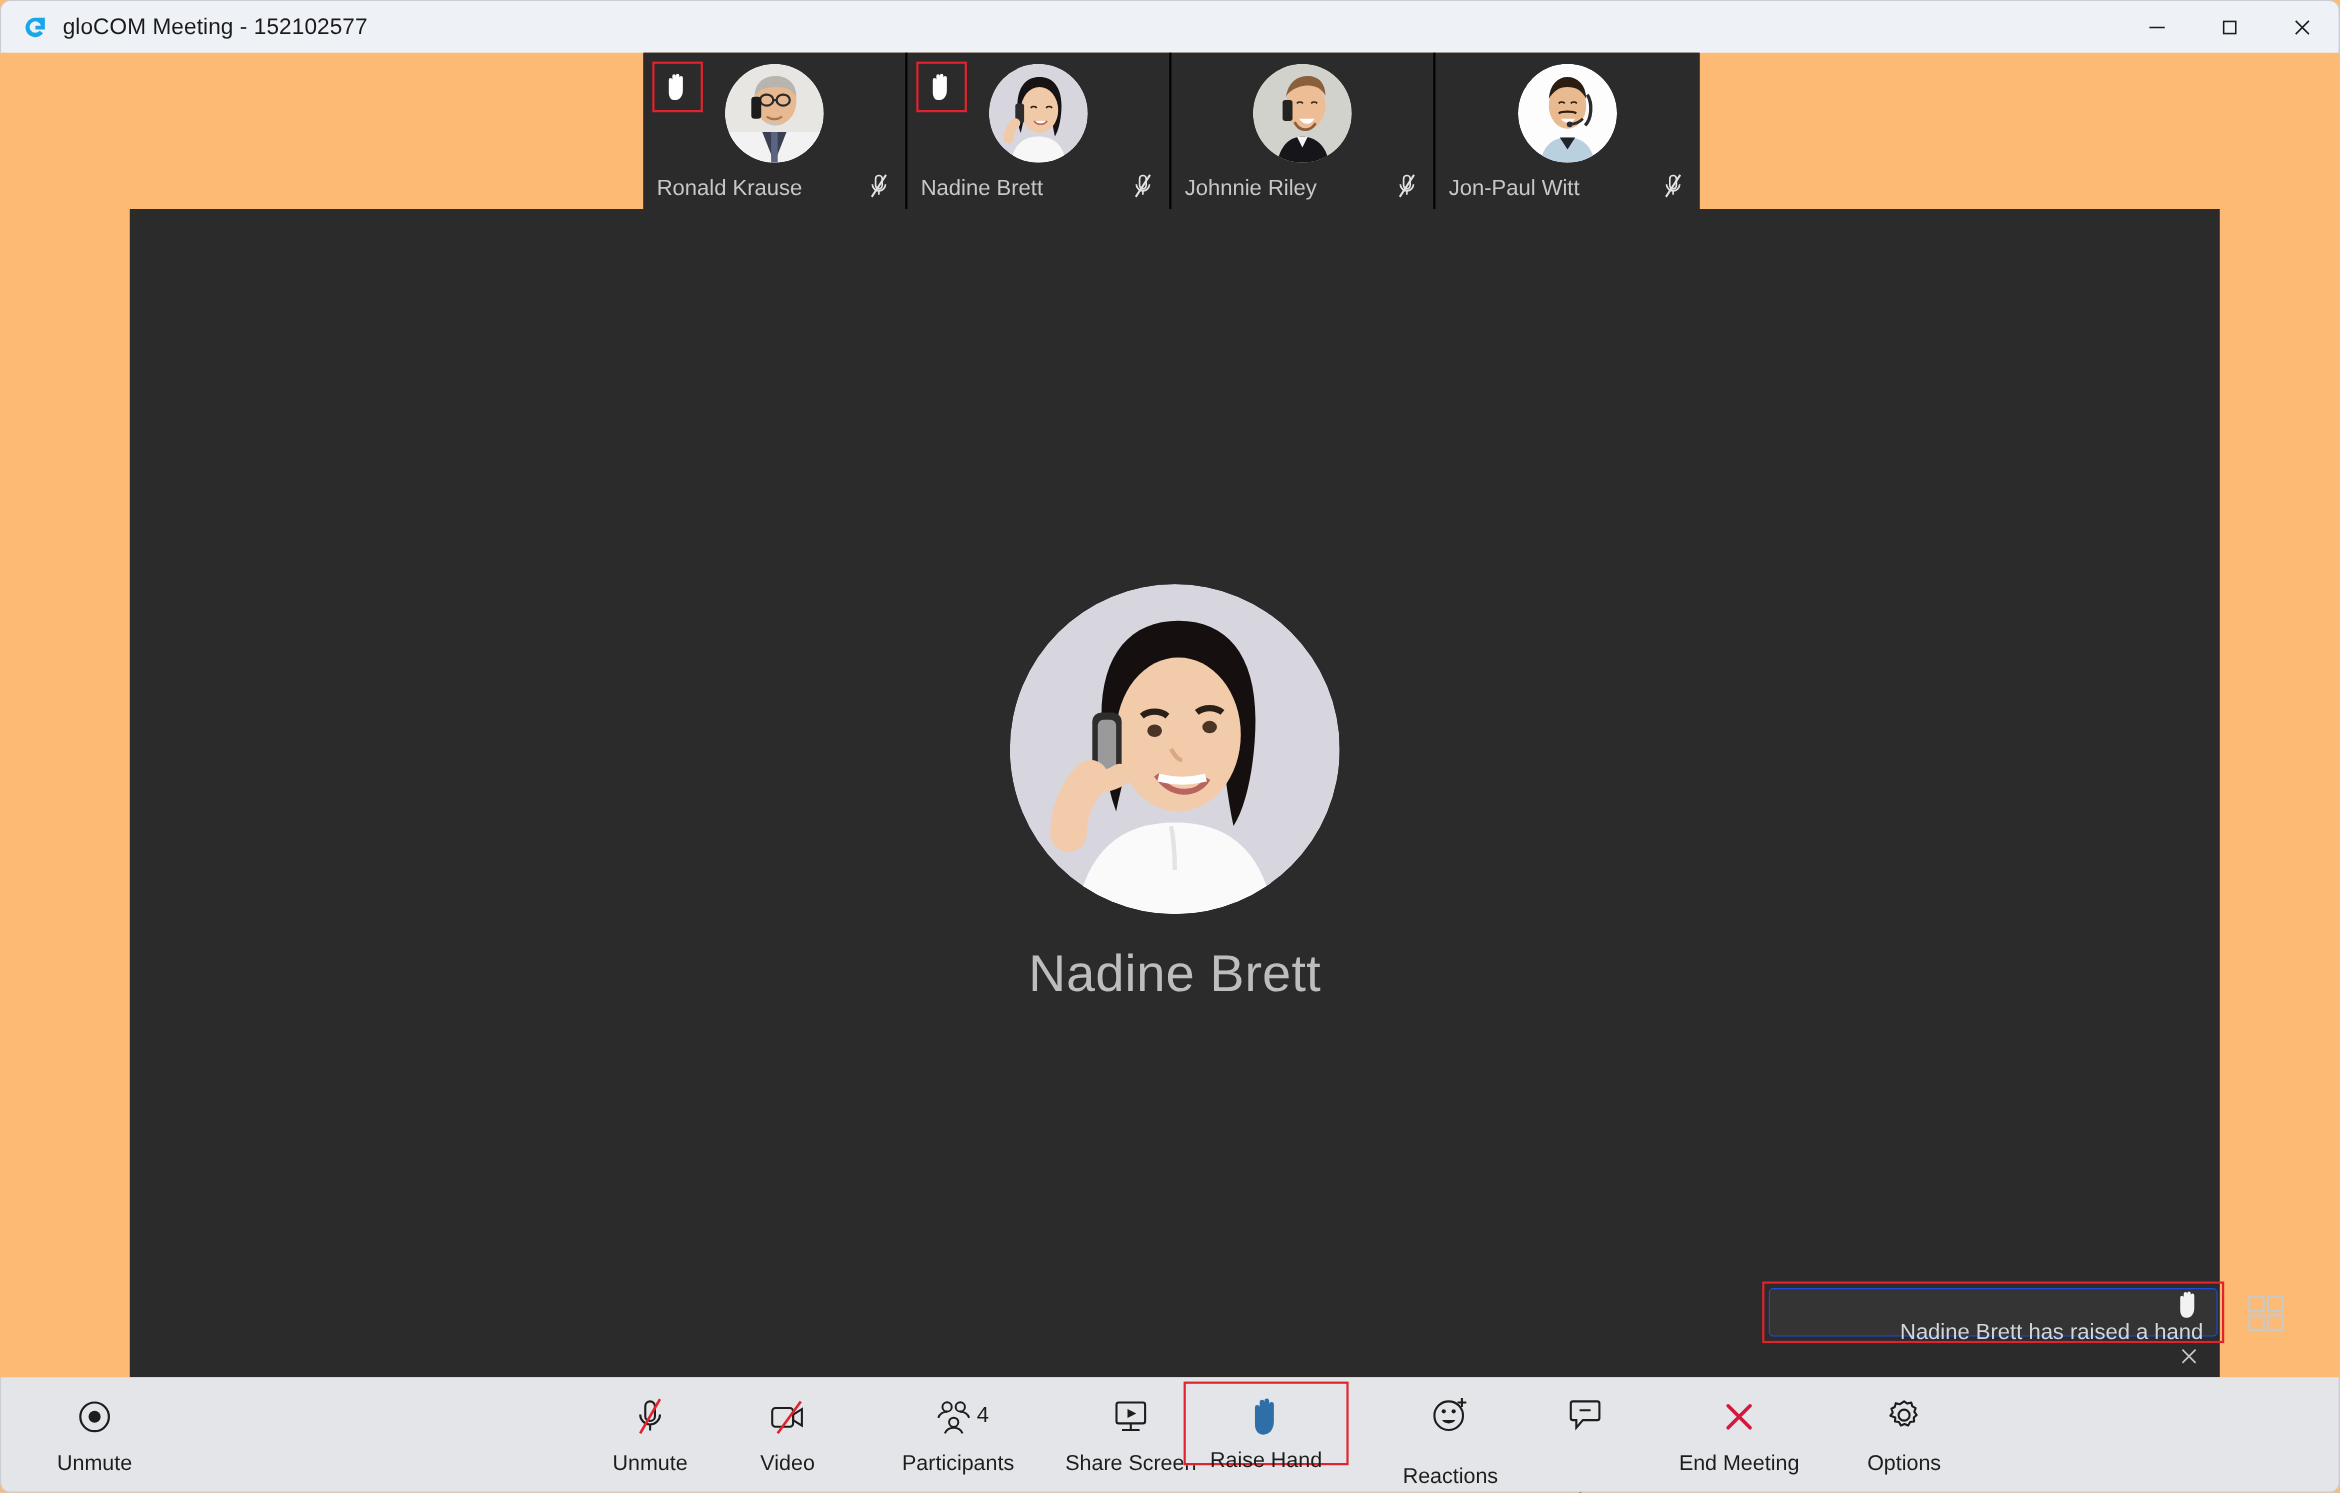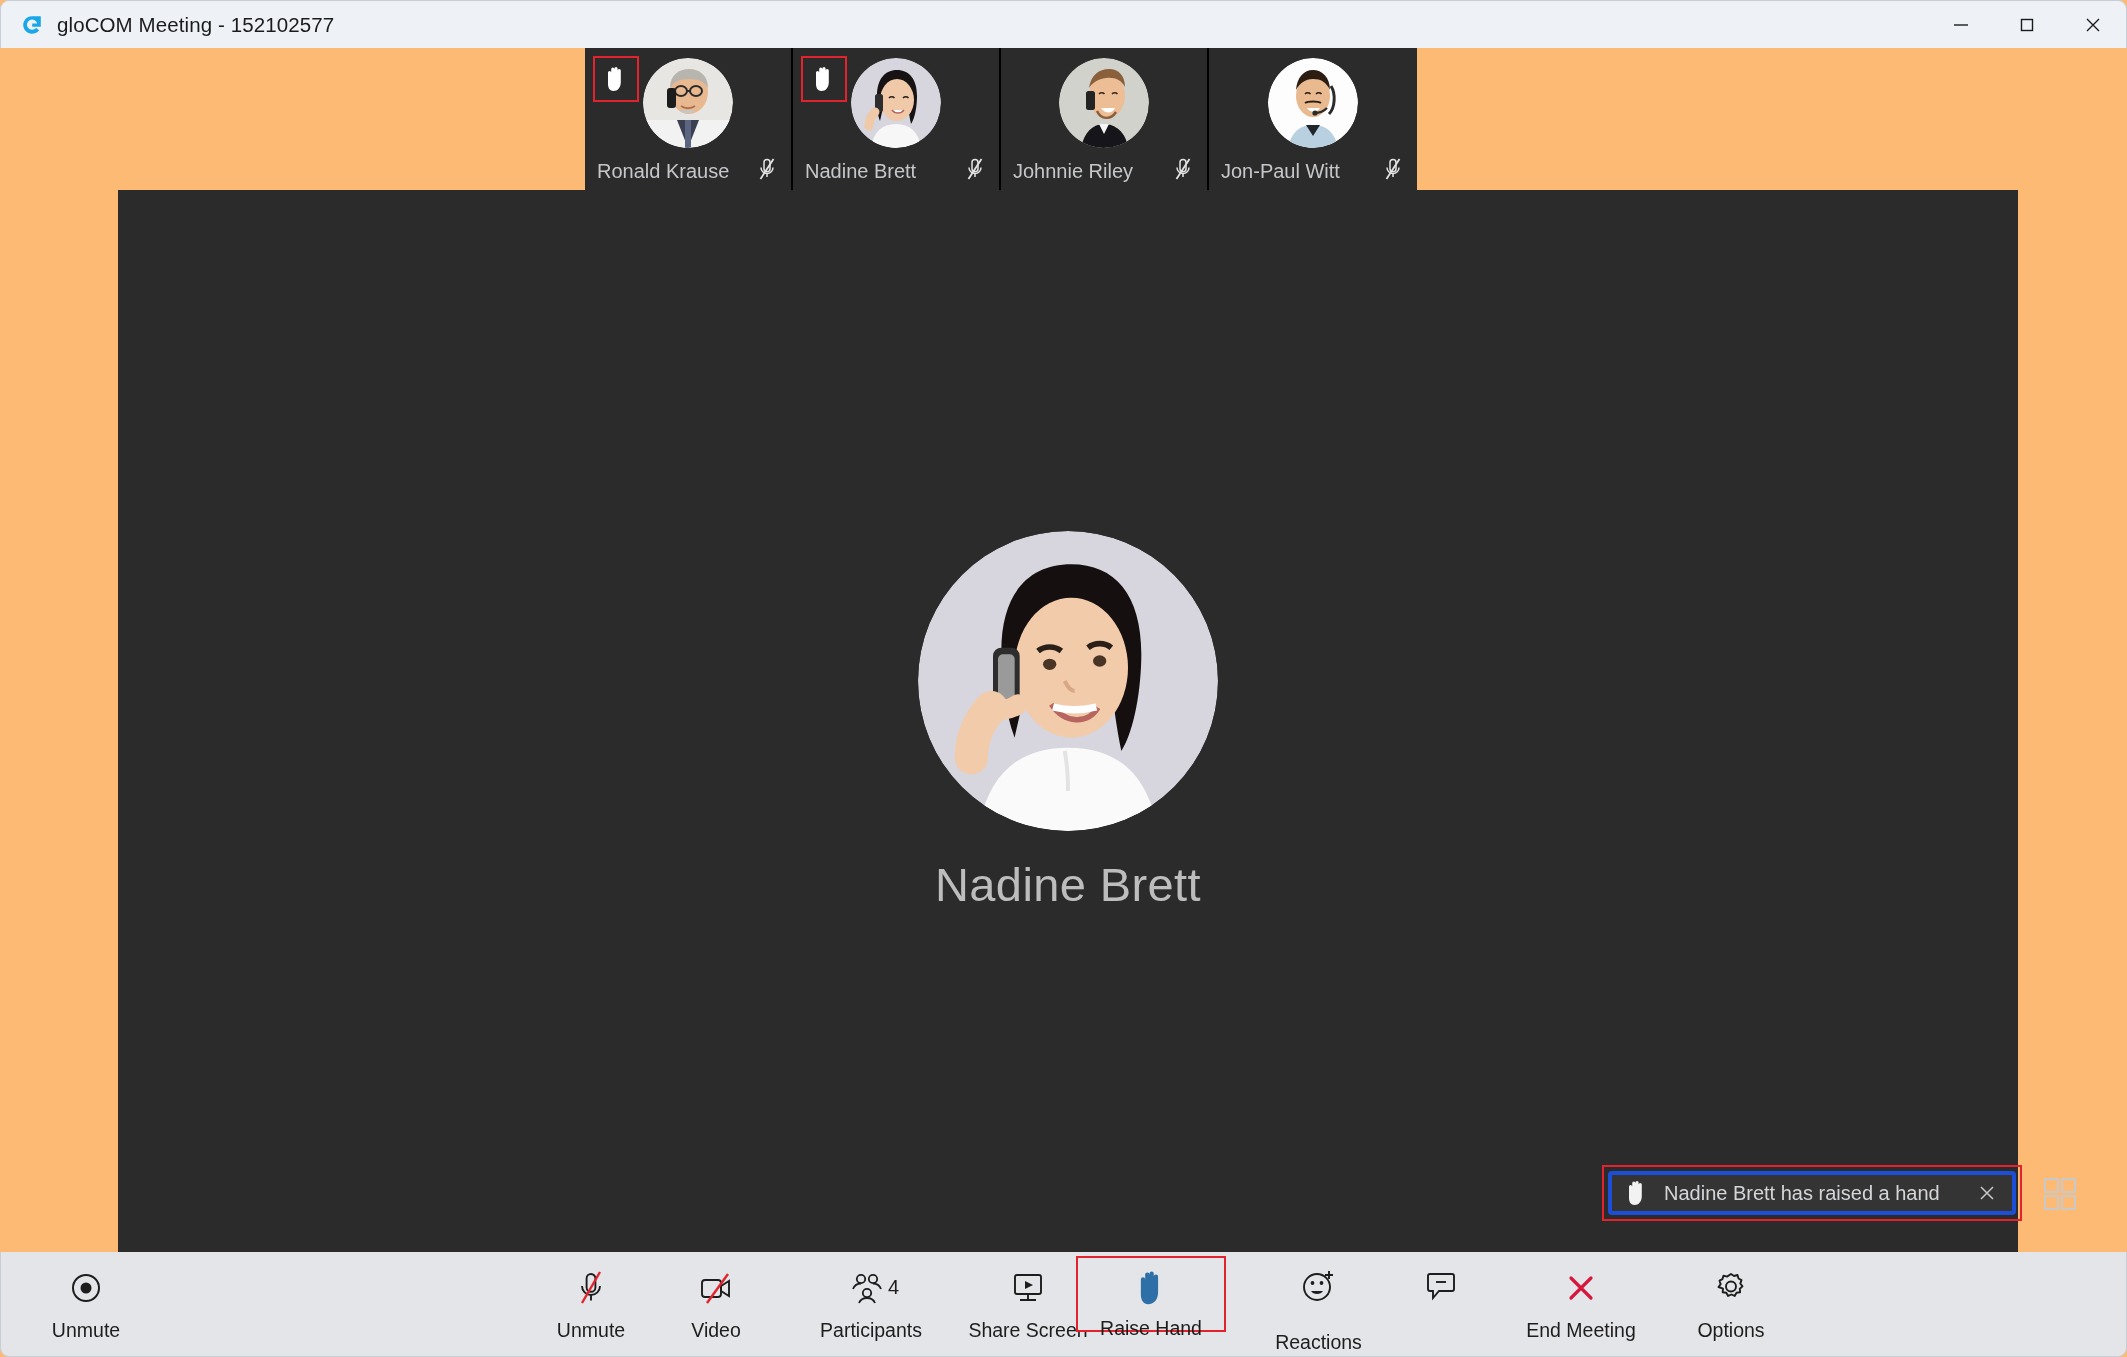--- a/index.html
+++ b/index.html
@@ -44,21 +44,21 @@
   }
 
   
   .strip {
     position: absolute; top: 48px; left: 585px;
     height: 143px; display: flex;
     background: #000;
   }
   .thumb {
     position: relative;
-    width: 208px; height: 143px;
+    width: 240px; height: 143px;
     background: #2b2b2b;
     border-right: 2px solid #000;
     overflow: hidden;
   }
   .thumb:last-child { border-right: none; }
   .thumb-avatar {
     position: absolute; top: 10px; left: 50%;
     transform: translateX(-50%);
     width: 90px; height: 90px; border-radius: 50%;
     overflow: hidden;
@@ -100,24 +100,25 @@
   
   .toast-wrap {
     position: absolute; left: 1602px; top: 1165px;
     width: 420px; height: 56px;
     border: 2px solid #e2232e;
     padding: 4px;
   }
   .toast {
     width: 100%; height: 100%;
     background: #343434;
-    border: 4px solid #1d4ed8;
+    border: 1px solid #1d4ed8;
     border-radius: 4px;
-    display: flex; align-items: center;
+    display: flex; align-items: flex-end;
     padding: 0 12px;
+    flex-direction: column;
   }
   .toast-icon { width: 26px; height: 28px; flex: none; }
   .toast-text {
     margin-left: 14px; font-size: 20px; color: #d4d6d9;
     white-space: nowrap;
   }
   .toast-close {
     margin-left: auto; width: 26px; height: 26px;
     display: flex; align-items: center; justify-content: center;
   }

